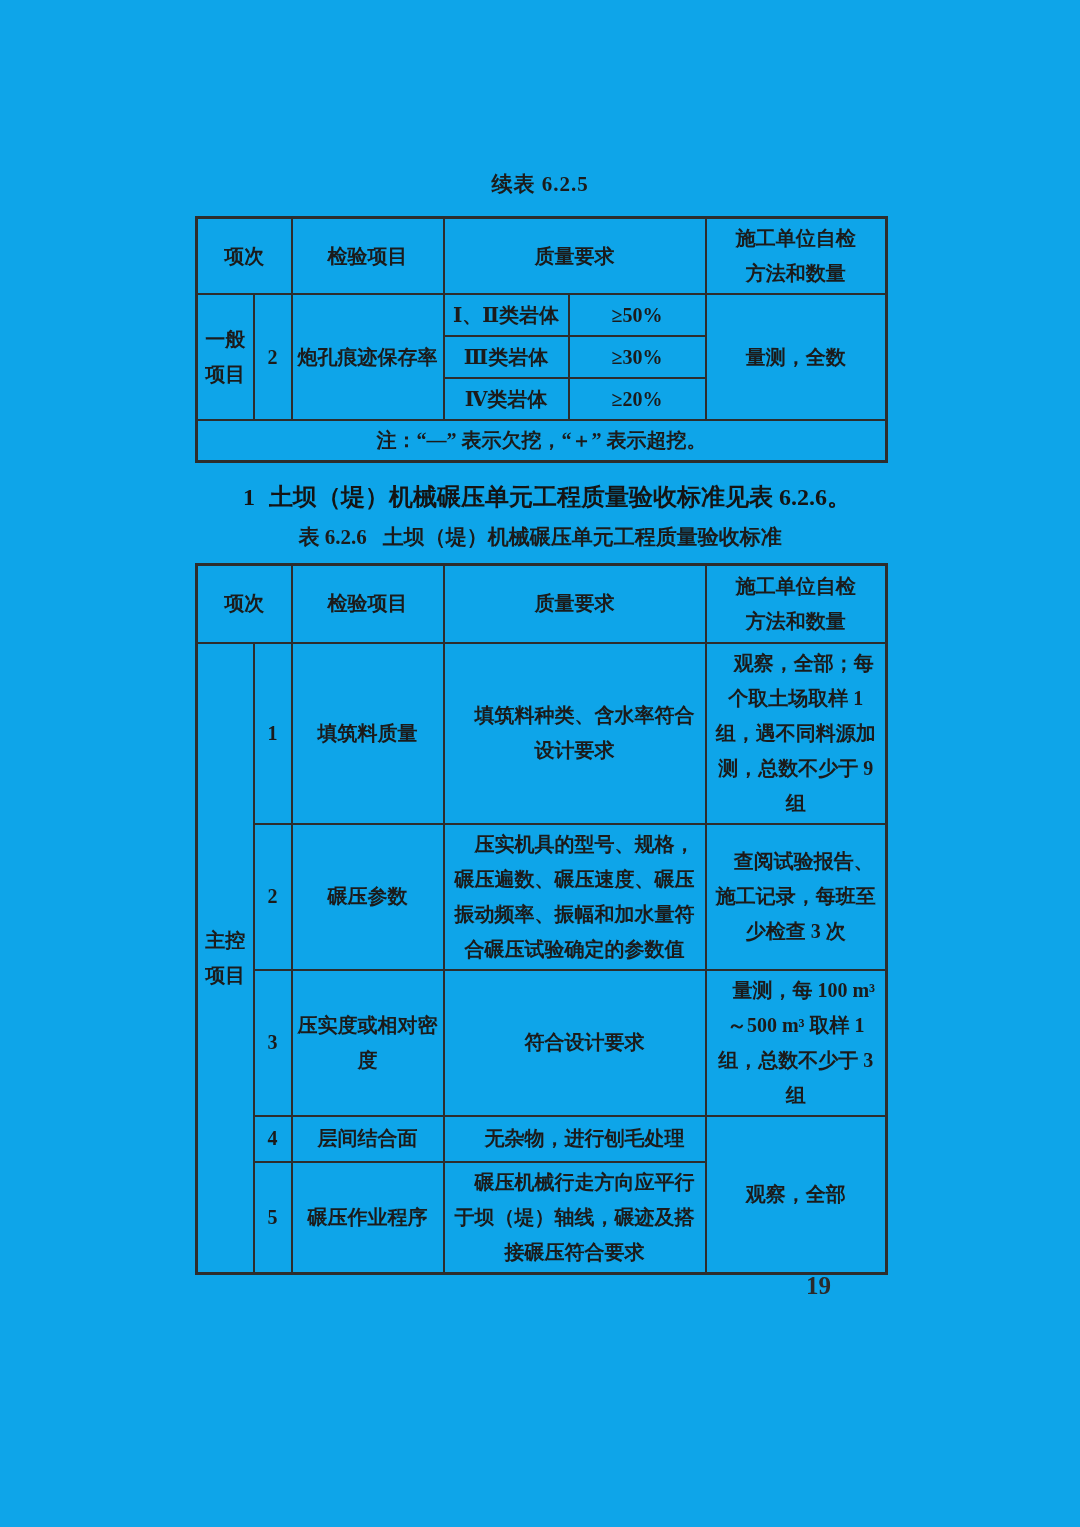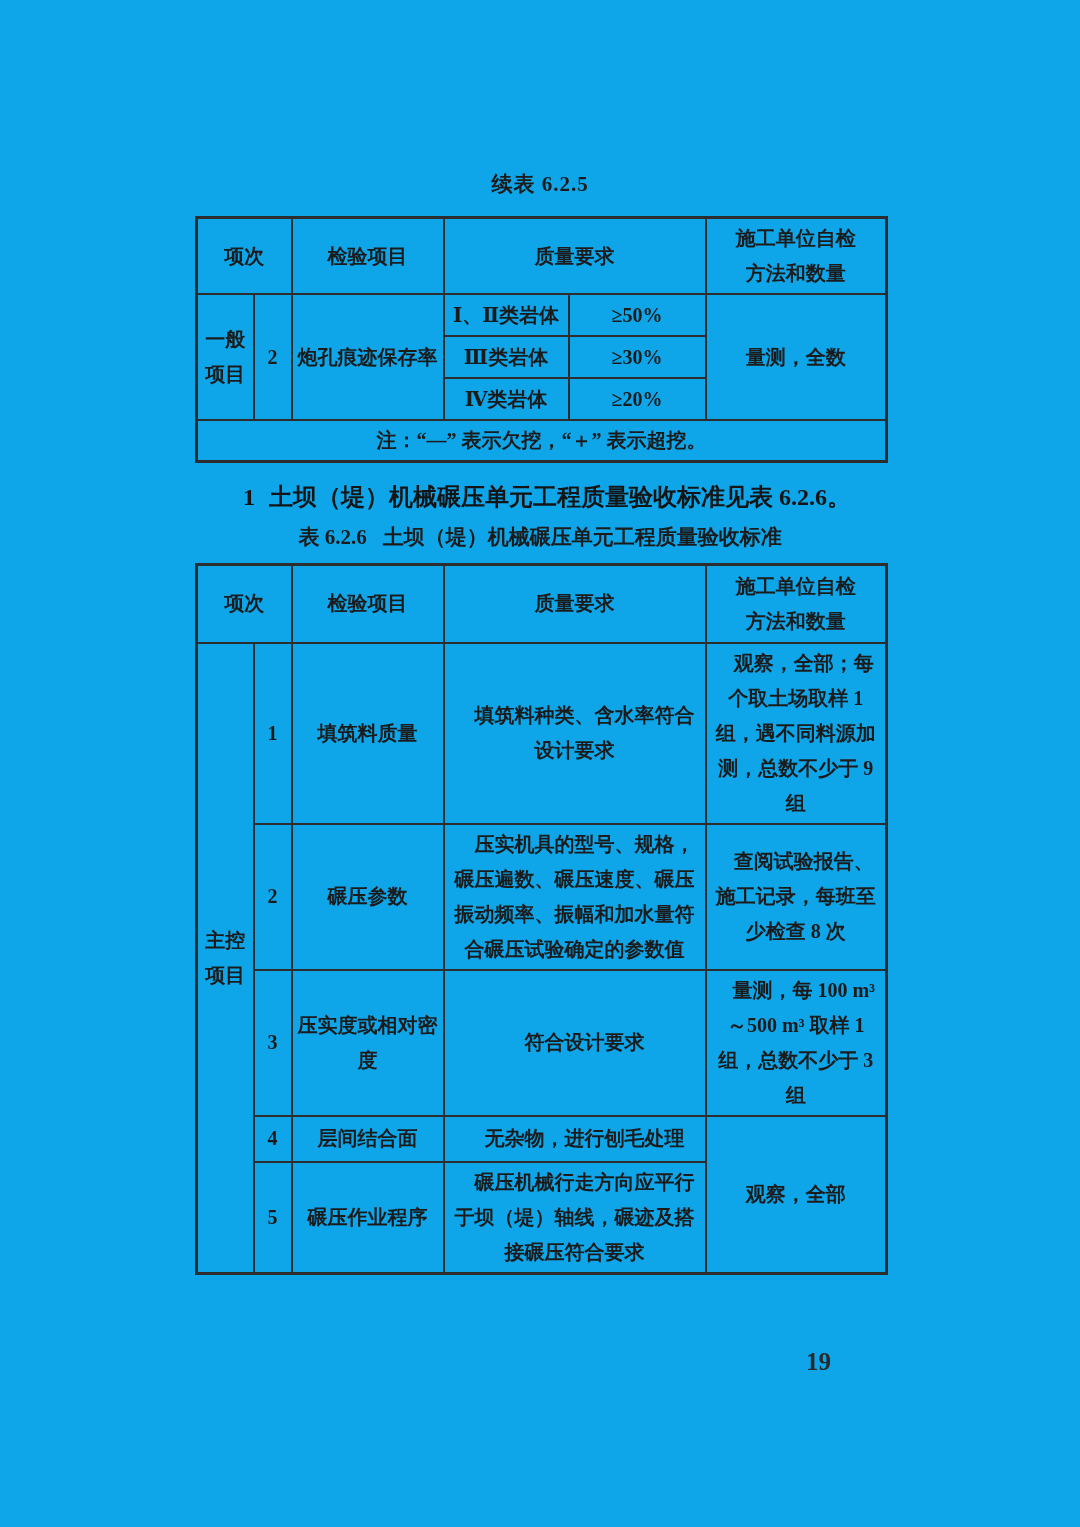--- a/index.html
+++ b/index.html
@@ -62,21 +62,21 @@
   .body-text p{
     margin:0;
     font-size:24px;line-height:44px;
     text-align:justify;
     font-weight:600;color:#141414;
   }
   .body-text p .num{font-weight:700;margin-right:14px;}
   .indent2{text-indent:2em;}
   
   .pageno{
-    position:absolute;left:806px;top:1348px;
+    position:absolute;left:806px;top:1272px;
     font-size:25px;font-weight:600;color:#2a2a2a;
     font-family:"Liberation Serif","DejaVu Serif",serif;
   }
 </style>
 </head>
 <body>
 
 <div class="page">
   <div class="content">
 
@@ -153,21 +153,21 @@
 项目</td>
         <td>1</td>
         <td>填筑料质量</td>
         <td class="qual">填筑料种类、含水率符合设计要求</td>
         <td class="meth">观察，全部；每个取土场取样 1 组，遇不同料源加测，总数不少于 9 组</td>
       </tr>
       <tr style="height:142px">
         <td>2</td>
         <td>碾压参数</td>
         <td class="qual">压实机具的型号、规格，碾压遍数、碾压速度、碾压振动频率、振幅和加水量符合碾压试验确定的参数值</td>
-        <td class="meth">查阅试验报告、施工记录，每班至少检查 8 次</td>
+        <td class="meth">查阅试验报告、施工记录，每班至少检查 3 次</td>
       </tr>
       <tr style="height:100px">
         <td>3</td>
         <td>压实度或相对密度</td>
         <td class="qual">符合设计要求</td>
         <td class="meth">量测，每 100 m³～500 m³ 取样 1 组，总数不少于 3 组</td>
       </tr>
       <tr style="height:46px">
         <td>4</td>
         <td>层间结合面</td>

